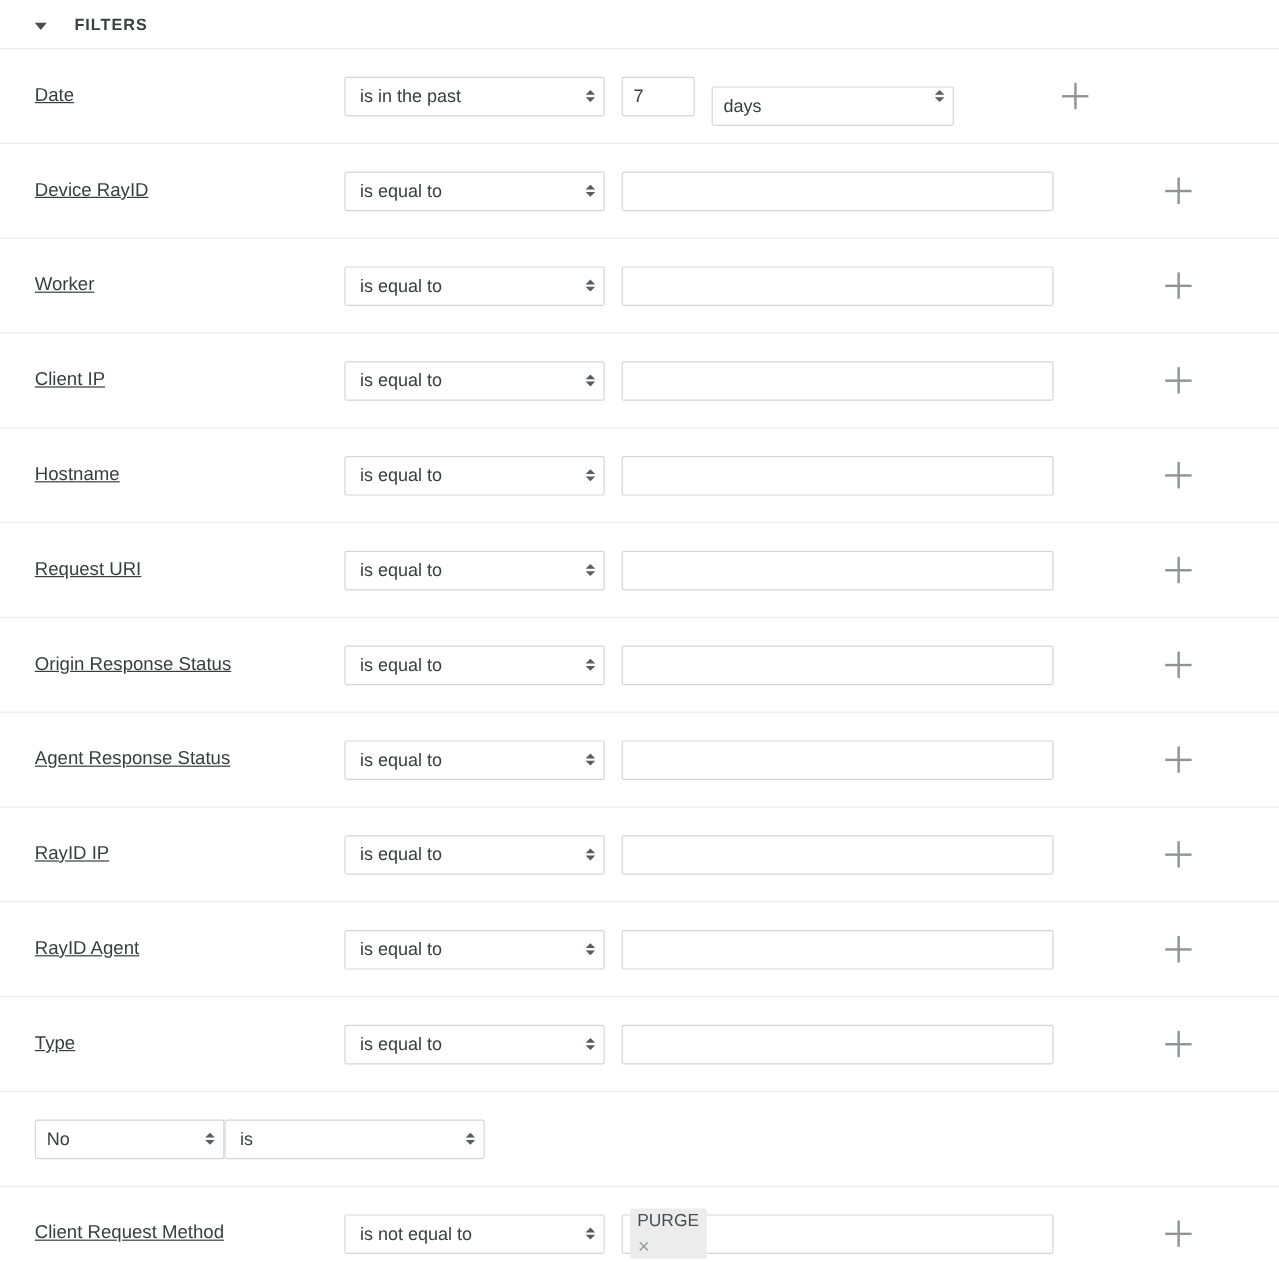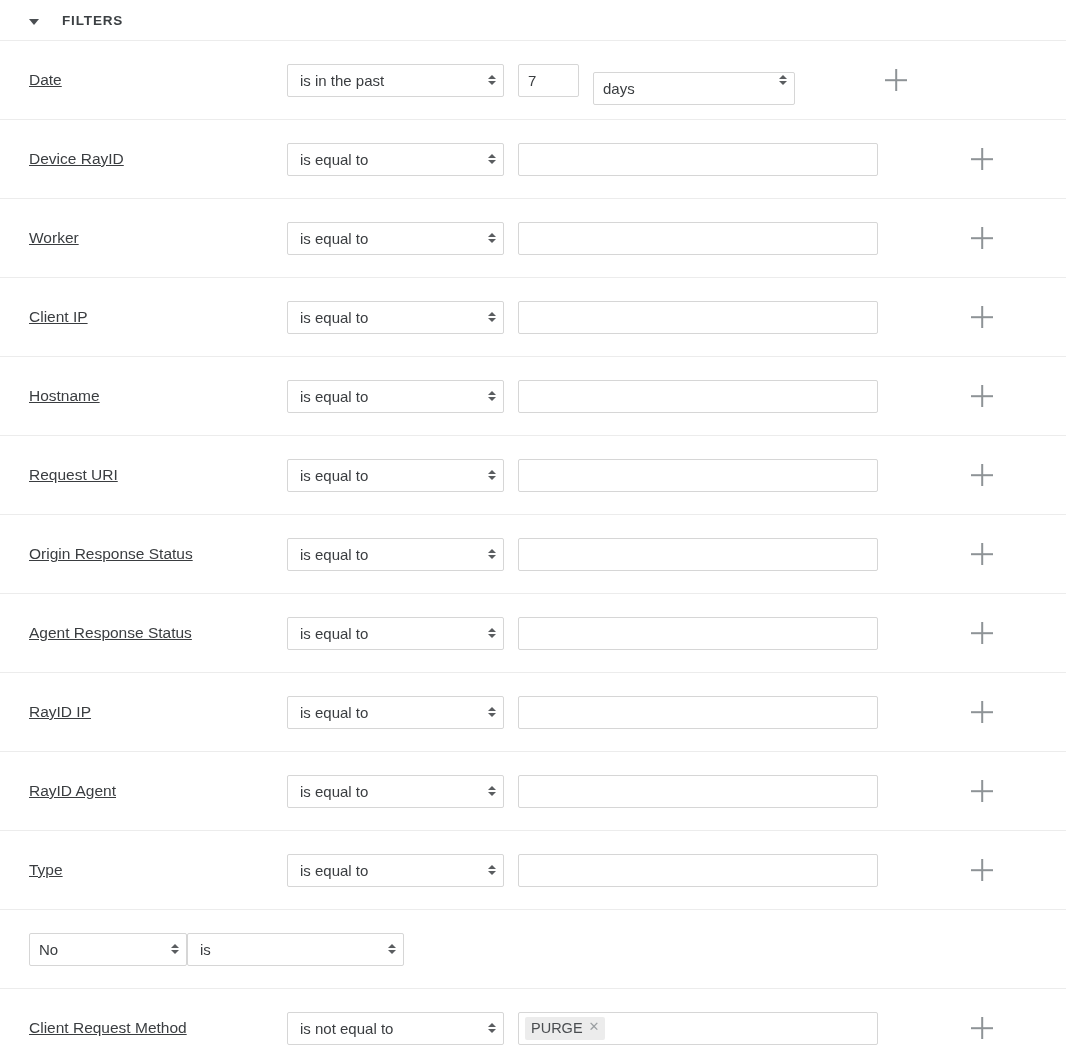--- a/index.html
+++ b/index.html
@@ -142,20 +142,21 @@
     padding: 0 6px;
   }
   .token {
     display: inline-flex;
     gap: 6px;
     background: #ececec;
     color: #4a4d50;
     font-size: 14.5px;
     padding: 3px 6px 4px 6px;
     border-radius: 2px;
+    flex-direction: column;
   }
   .token .x {
     color: #9b9fa2;
     font-size: 13px;
     line-height: 1;
     cursor: pointer;
   }
   .plus {
     margin-left: auto;
     margin-right: 73px;

